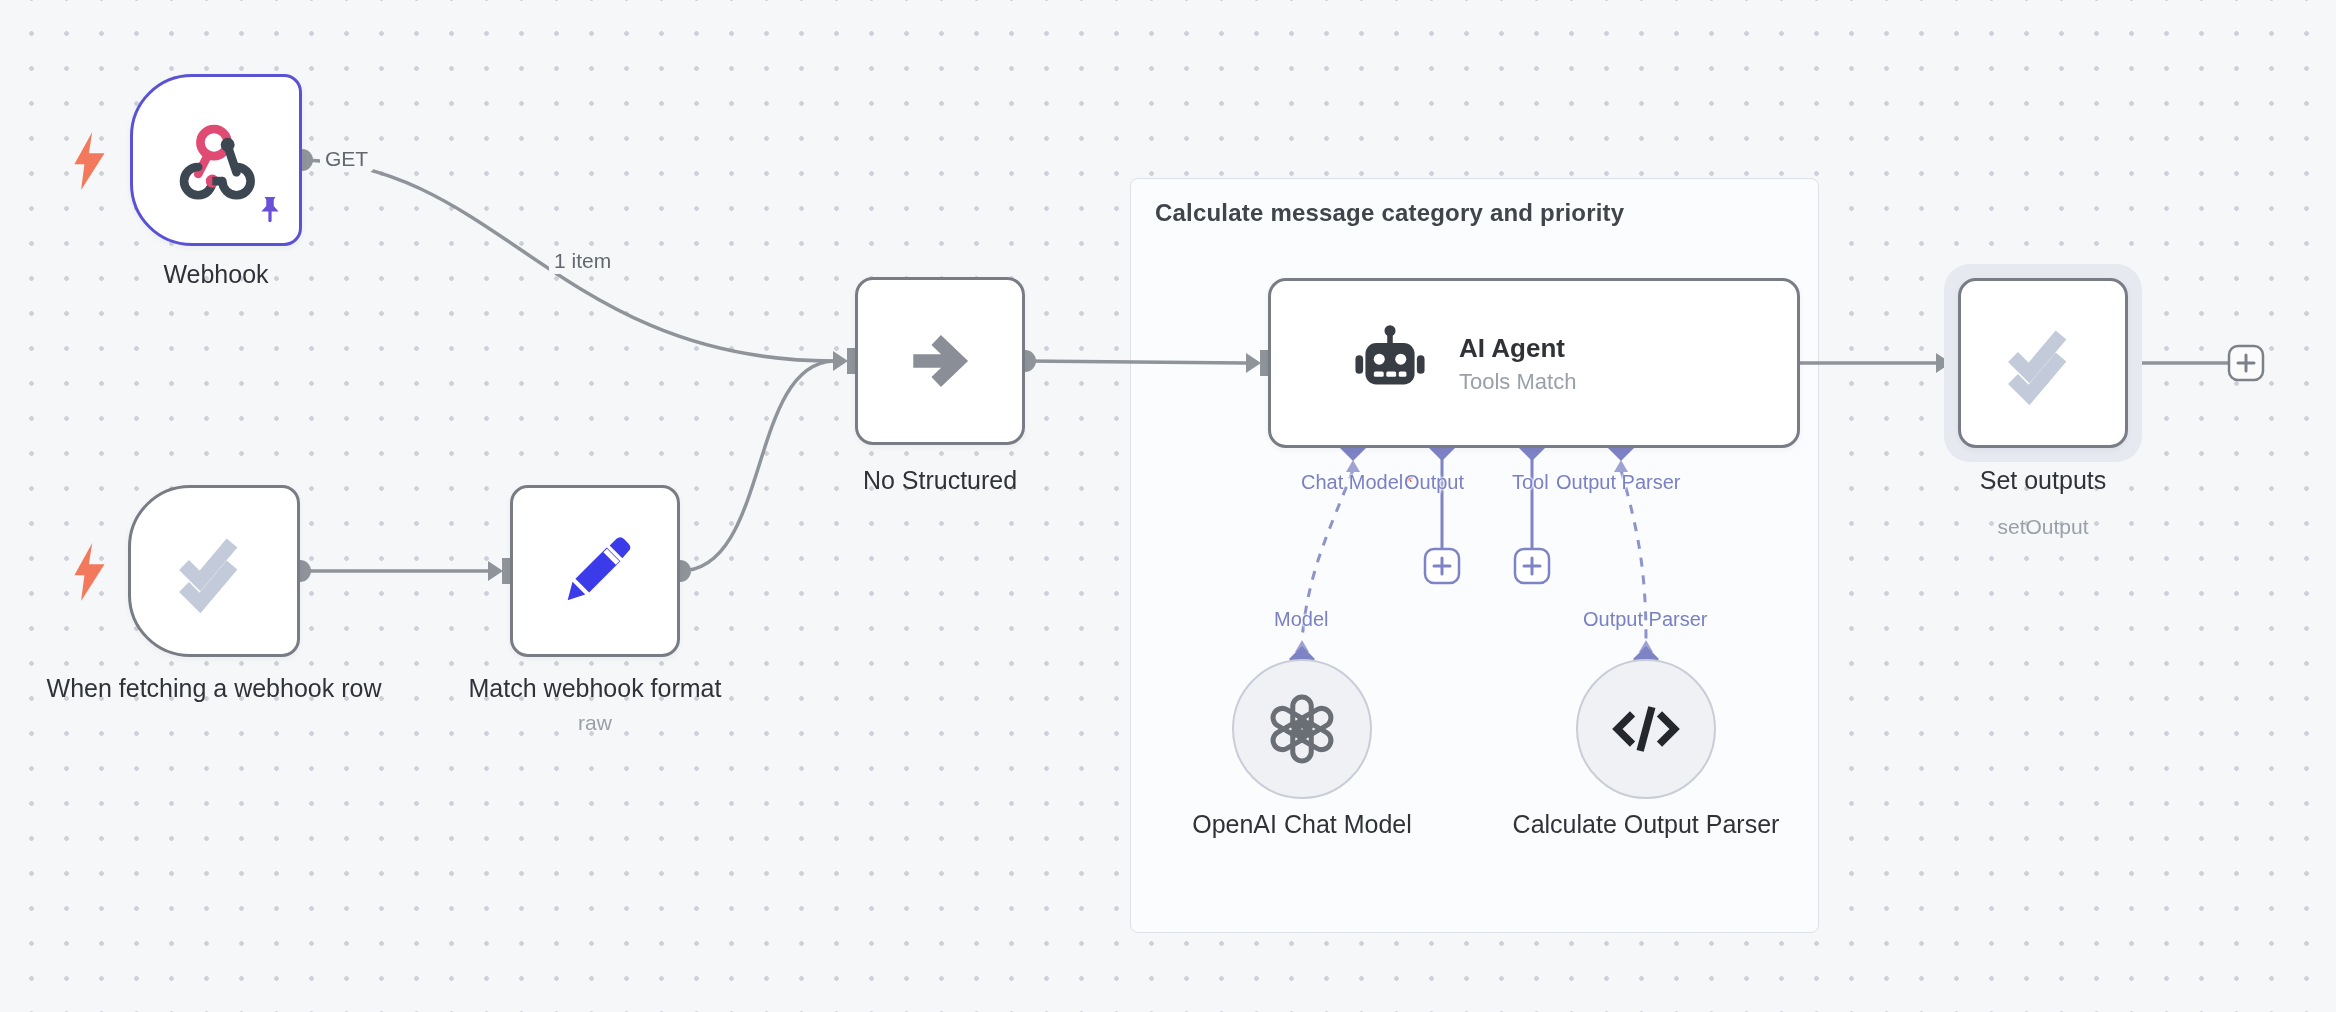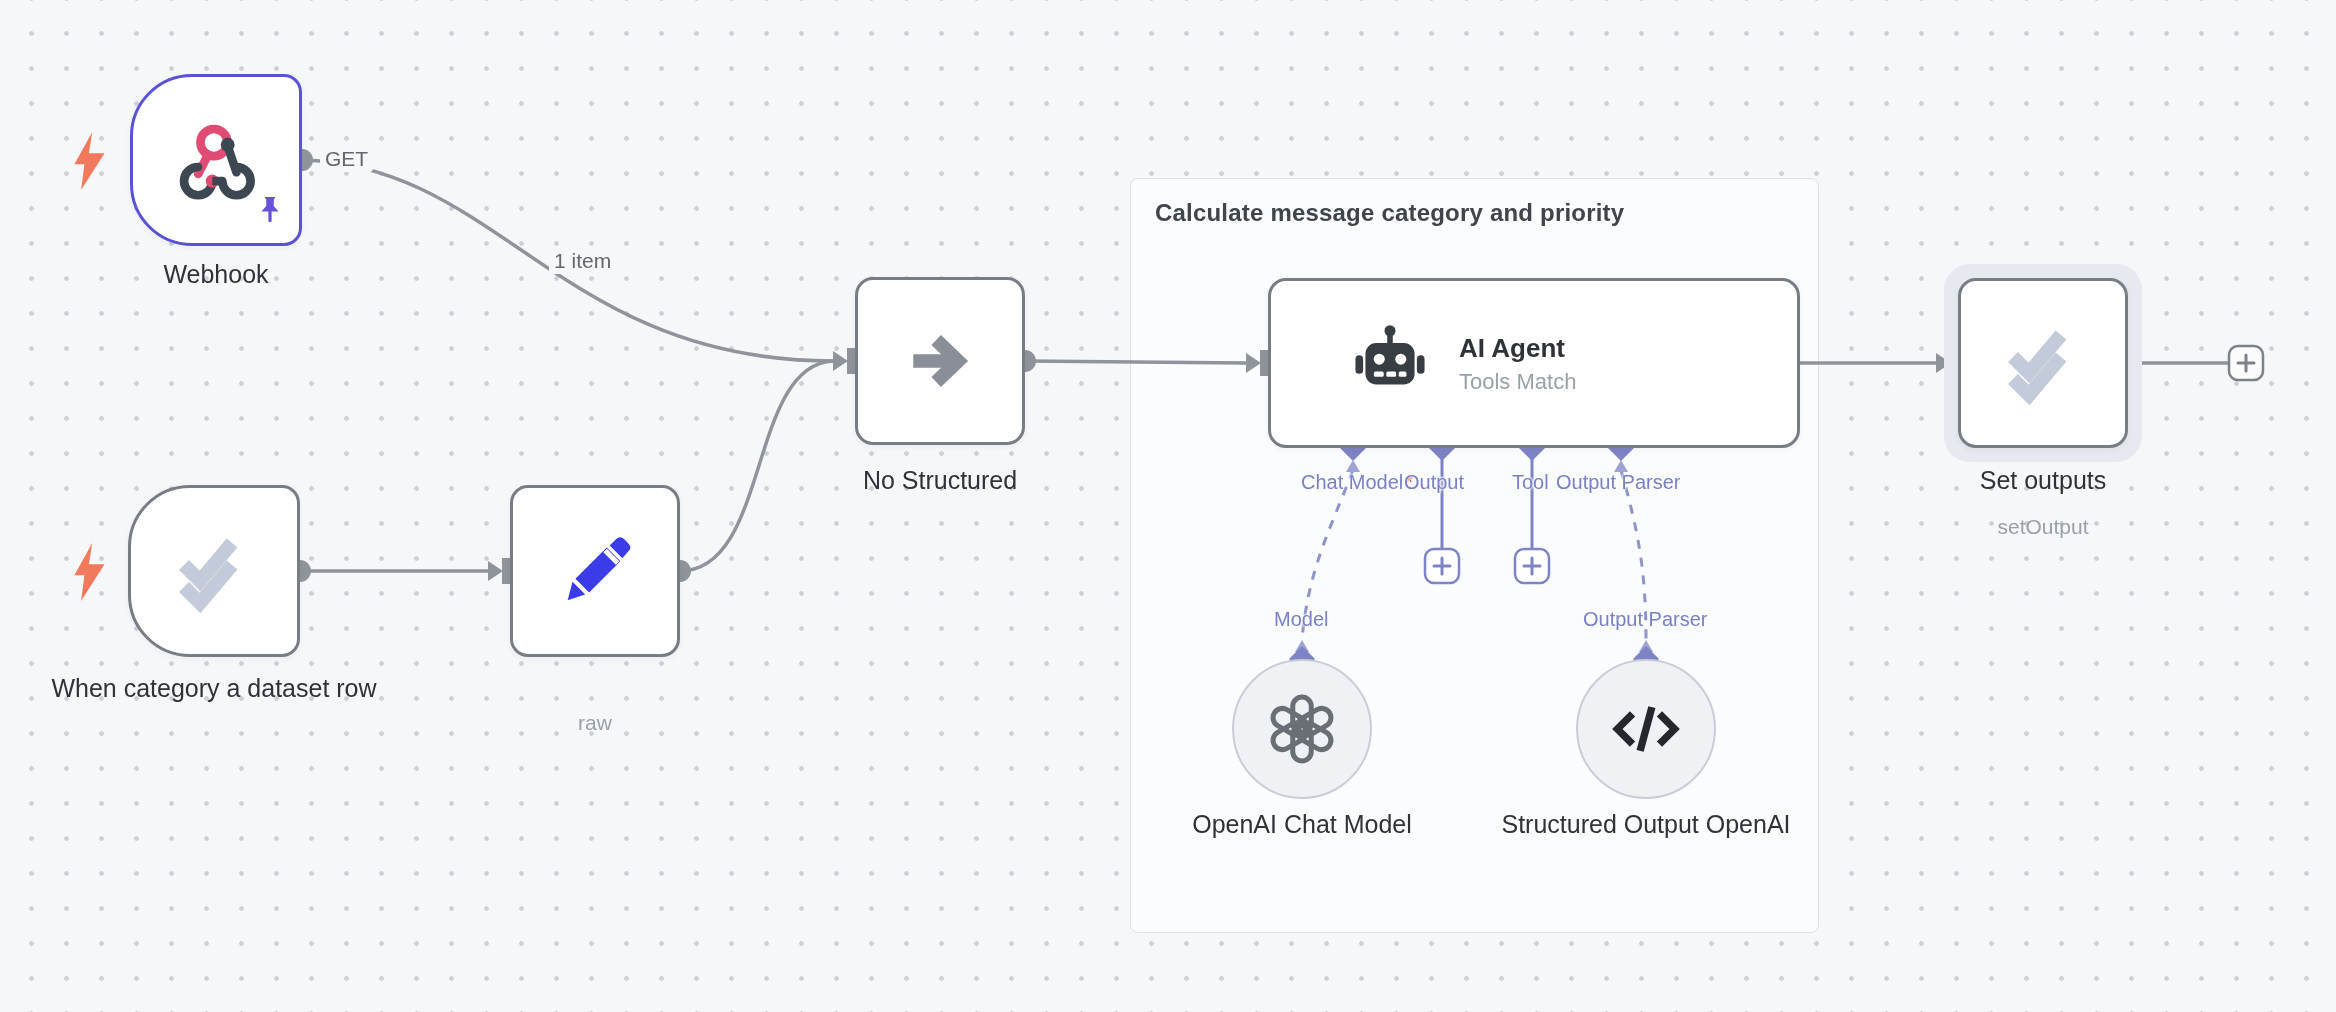--- a/index.html
+++ b/index.html
@@ -175,30 +175,31 @@
 
   <svg style="position:absolute;left:74px;top:543px;z-index:3" width="32" height="58" viewBox="0 0 28 52">
     <polygon points="16,0 0,29 9,29 6,52 27,19 13,19" fill="#f2795c"></polygon>
   </svg>
   <div class="node trigger" style="left:128px;top:485px;width:172px;height:172px;">
     <svg width="92" height="92" viewBox="0 0 46 46">
       <path d="M8 20 L16 28 L32 9" fill="none" stroke="#c3cbdb" stroke-width="7"></path>
       <path d="M8 31 L16 39 L32 20" fill="none" stroke="#c3cbdb" stroke-width="7"></path>
     </svg>
   </div>
-  <div class="node-label" style="left:44px;top:672px;width:340px;">When category a dataset row</div>
+  <div class="node-label" style="left:44px;top:672px;width:340px;">When fetching a webhook row</div>
 
   <div class="node" style="left:510px;top:485px;width:170px;height:172px;">
     <svg width="86" height="86" viewBox="0 0 44 44">
       <polygon points="8,37 10.5,27.5 17,34" fill="#3c3bea"></polygon>
       <path d="M12 26 L28 10 L35 17 L19 33 Z" fill="#3c3bea"></path>
       <path d="M29.5 9 L33 5.5 Q35 3.8 37 5.8 L39.2 8 Q41 10 39.2 11.8 L36 15.5 Z" fill="#3c3bea"></path>
       <path d="M27.2 11.5 L33.6 17.9" stroke="#ffffff" stroke-width="2.6"></path>
     </svg>
   </div>
+  <div class="node-label" style="left:445px;top:672px;width:300px;">Match webhook format</div>
   <div class="node-sublabel" style="left:445px;top:711px;width:300px;">raw</div>
 
   <div class="node" style="left:855px;top:277px;width:170px;height:168px;">
     <svg width="84" height="84" viewBox="0 0 44 44">
       <path d="M8 22 H29 M20 11 L31.5 22 L20 33" fill="none" stroke="#8a8f97" stroke-width="7.2"></path>
     </svg>
   </div>
   <div class="node-label" style="left:790px;top:464px;width:300px;">No Structured</div>
 
   <div class="node" style="left:1268px;top:278px;width:532px;height:170px;justify-content:flex-start;padding-left:76px;">
@@ -256,21 +257,21 @@
   </div>
   <div class="node-label" style="left:1132px;top:808px;width:340px;">OpenAI Chat Model</div>
 
   <div class="circle-node" style="left:1576px;top:659px;">
     <svg width="74" height="74" viewBox="0 0 44 44">
       <path d="M14 13 L5 22 L14 31" fill="none" stroke="#24272c" stroke-width="4.4" stroke-linejoin="miter"></path>
       <path d="M30 13 L39 22 L30 31" fill="none" stroke="#24272c" stroke-width="4.4"></path>
       <path d="M25.5 9 L18.5 35" stroke="#24272c" stroke-width="4.4"></path>
     </svg>
   </div>
-  <div class="node-label" style="left:1496px;top:808px;width:300px;">Structured Output OpenAI</div>
+  <div class="node-label" style="left:1496px;top:808px;width:300px;">Calculate Output Parser</div>
 
   <div class="halo"></div>
   <div class="node" style="left:1958px;top:278px;width:170px;height:170px;">
     <svg width="92" height="92" viewBox="0 0 46 46">
       <path d="M8 20 L16 28 L32 9" fill="none" stroke="#c3cbdb" stroke-width="7"></path>
       <path d="M8 31 L16 39 L32 20" fill="none" stroke="#c3cbdb" stroke-width="7"></path>
     </svg>
   </div>
   <div class="node-label" style="left:1893px;top:464px;width:300px;">Set outputs</div>
   <div class="node-sublabel" style="left:1893px;top:515px;width:300px;">setOutput</div>

